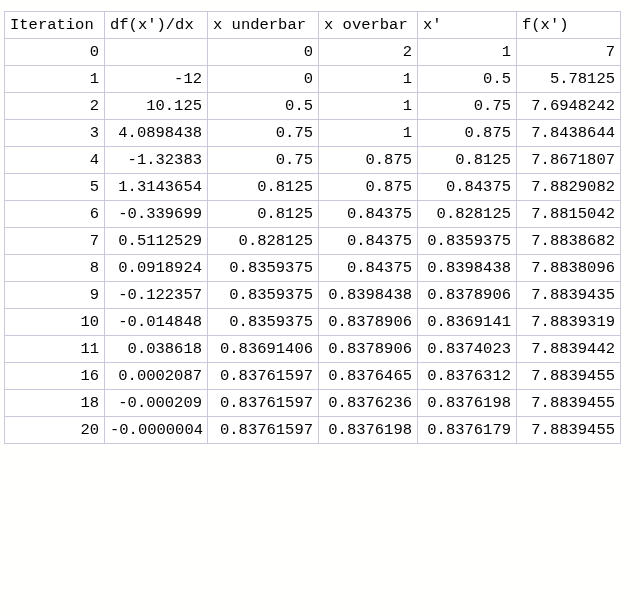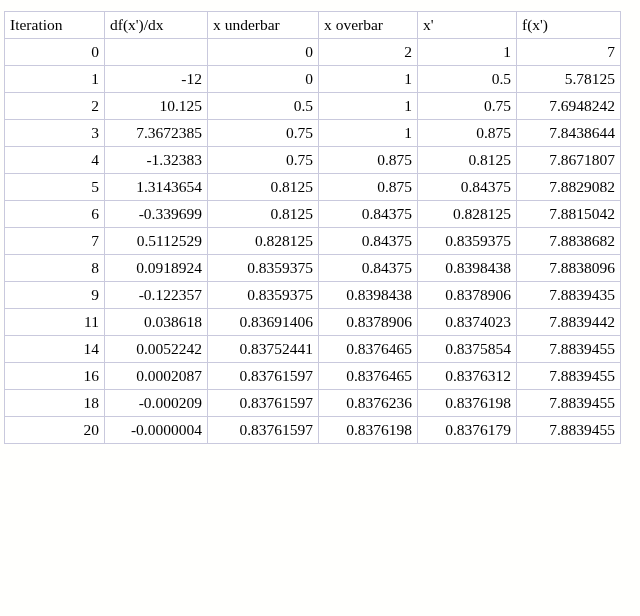--- a/index.html
+++ b/index.html
@@ -11,20 +11,21 @@
     overflow: hidden;
   }
   body {
     font-family: "Liberation Serif", "DejaVu Serif", serif;
   }
   #table-wrap {
     position: absolute;
     left: 4px;
     top: 11px;
     width: 616px;
+    font-family: Liberation Mono, monospace;
   }
   table#iteration-table {
     border-collapse: collapse;
     table-layout: fixed;
     width: 616px;
     background: #ffffff;
     font-size: 15.5px;
     color: #000000;
   }
   table#iteration-table col.c0 { width: 100px; }
@@ -94,21 +95,21 @@
         <tr>
           <td>2</td>
           <td>10.125</td>
           <td>0.5</td>
           <td>1</td>
           <td>0.75</td>
           <td>7.6948242</td>
         </tr>
         <tr>
           <td>3</td>
-          <td>7.3672385</td>
+          <td>4.0898438</td>
           <td>0.75</td>
           <td>1</td>
           <td>0.875</td>
           <td>7.8438644</td>
         </tr>
         <tr>
           <td>4</td>
           <td>-1.32383</td>
           <td>0.75</td>
           <td>0.875</td>
@@ -149,36 +150,36 @@
         </tr>
         <tr>
           <td>9</td>
           <td>-0.122357</td>
           <td>0.8359375</td>
           <td>0.8398438</td>
           <td>0.8378906</td>
           <td>7.8839435</td>
         </tr>
         <tr>
+          <td>10</td>
+          <td>-0.014848</td>
+          <td>0.8359375</td>
+          <td>0.8378906</td>
+          <td>0.8369141</td>
+          <td>7.8839319</td>
+        </tr>
+        <tr>
           <td>11</td>
           <td>0.038618</td>
           <td>0.83691406</td>
           <td>0.8378906</td>
           <td>0.8374023</td>
           <td>7.8839442</td>
         </tr>
         <tr>
-          <td>14</td>
-          <td>0.0052242</td>
-          <td>0.83752441</td>
-          <td>0.8376465</td>
-          <td>0.8375854</td>
-          <td>7.8839455</td>
-        </tr>
-        <tr>
           <td>16</td>
           <td>0.0002087</td>
           <td>0.83761597</td>
           <td>0.8376465</td>
           <td>0.8376312</td>
           <td>7.8839455</td>
         </tr>
         <tr>
           <td>18</td>
           <td>-0.000209</td>

